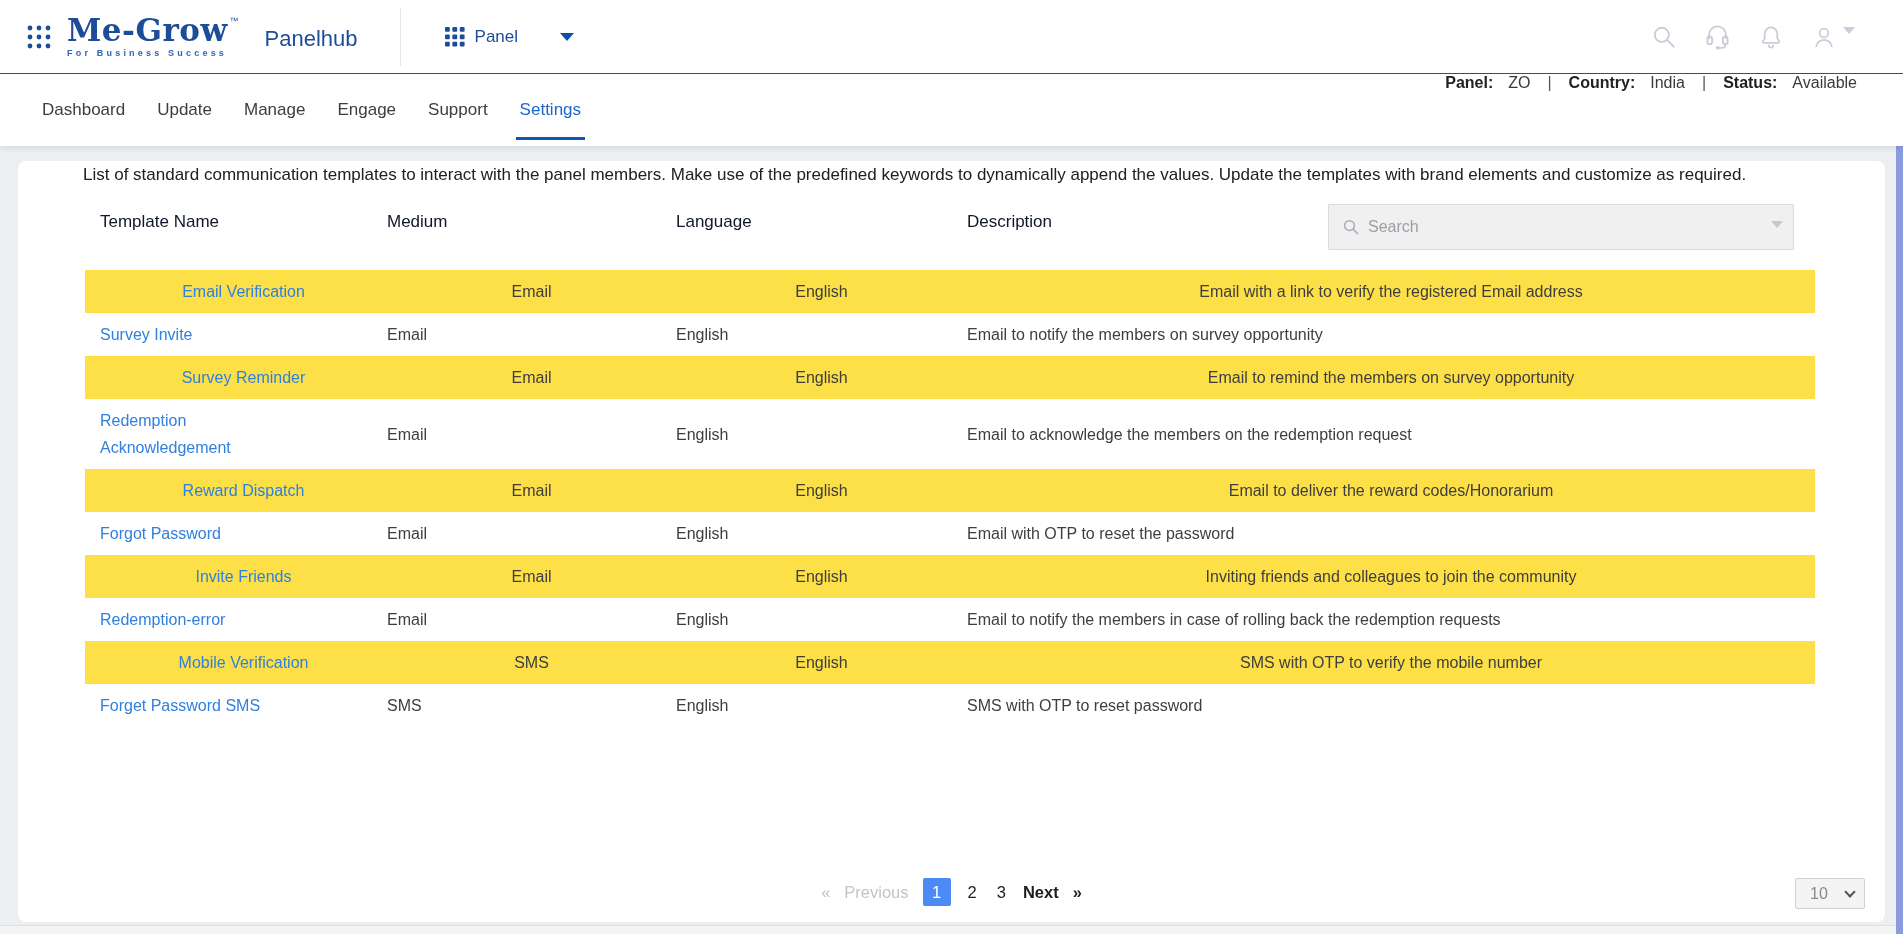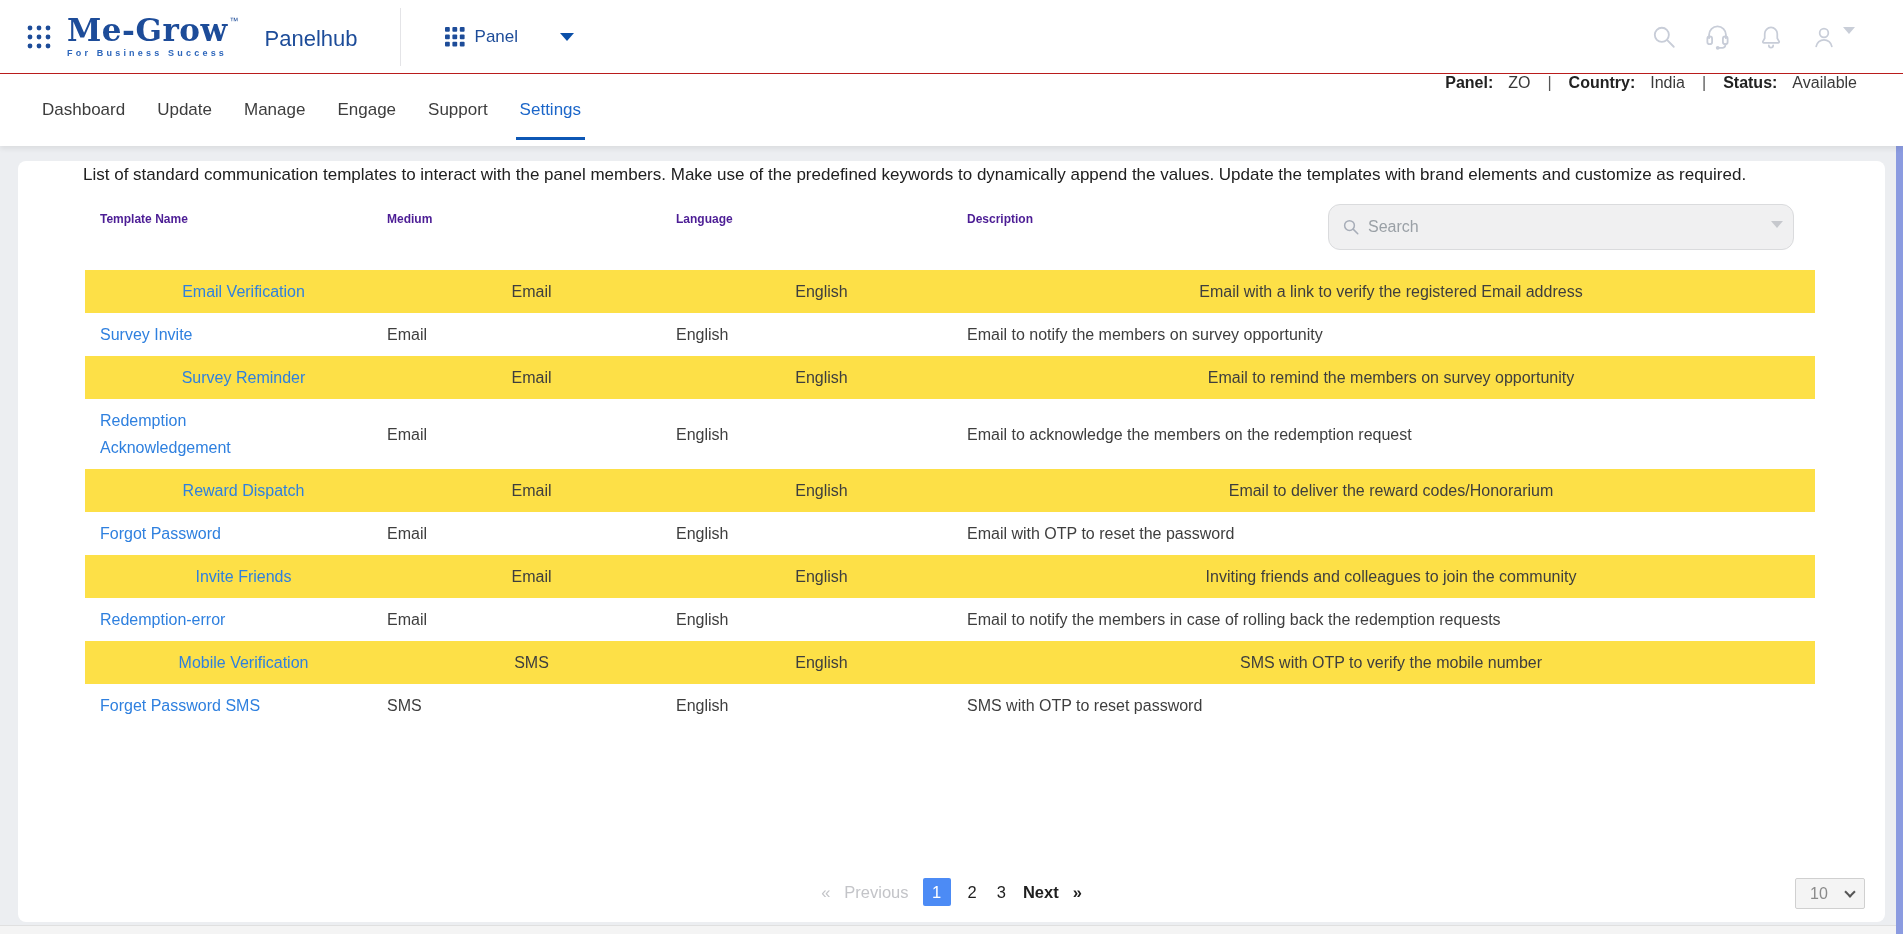--- a/index.html
+++ b/index.html
@@ -42,22 +42,22 @@
   .tabs { display:flex; height:82px; border-bottom:1px solid #e7e8ea; }
   .tab { flex:1; display:flex; justify-content:center; padding-top:20px; font-size:17px; color:#3c3c3c; cursor:pointer; position:relative; }
   .tab.active { color:#1159c1; font-weight:bold; }
   .tab.active::after { content:""; position:absolute; bottom:-1px; left:50%; transform:translateX(-50%); width:272px; height:5px; background:#0d4fa5; }
 
   .intro { margin:8px 60px 0 65px; max-width:1745px; font-size:17px; color:#202020; line-height:27px; }
 
   
   .table-area { margin:16px 70px 0 67px; }
   .thead { position:relative; height:56px; display:grid; grid-template-columns:287px 289px 291px auto; padding:8px 0 0 15px; margin-bottom:10px; }
-  .th { font-size:12px; font-weight:bold; color:#4c1d95; }
-  .search-box { position:absolute; right:21px; top:0; width:466px; height:46px; background:#f0f0f1; border:1px solid #dadbdd; border-radius:12px; display:flex; align-items:center; padding:0 30px 0 13px; }
+  .th { font-size:17px; font-weight:normal; color:#0f172a; }
+  .search-box { position:absolute; right:21px; top:0; width:466px; height:46px; background:#f0f0f1; border:1px solid #dadbdd; border-radius:1px; display:flex; align-items:center; padding:0 30px 0 13px; }
   .search-box input { flex:1; border:none; outline:none; background:transparent; font-size:16px; color:#555; margin-left:8px; font-family:"Liberation Sans", sans-serif; }
   .search-box input::placeholder { color:#9aa0a6; }
   .search-caret { position:absolute; right:10px; top:16px; width:0; height:0; border-left:6px solid transparent; border-right:6px solid transparent; border-top:7px solid #c6c8cd; }
 
   .row { display:grid; grid-template-columns:287px 289px 291px auto; align-items:center; padding:8px 0 8px 15px; min-height:43px; font-size:16px; color:#3e3e3e; line-height:27px; }
   .row.striped { background:#fde047;text-align:center; }
   .name-link { color:#2f80df; text-decoration:none; display:inline-block; max-width:190px; cursor:pointer; }
 
   
   .pagination { position:absolute; left:0; right:0; top:717px; display:flex; justify-content:center; align-items:center; gap:14px; font-size:16.5px; }

